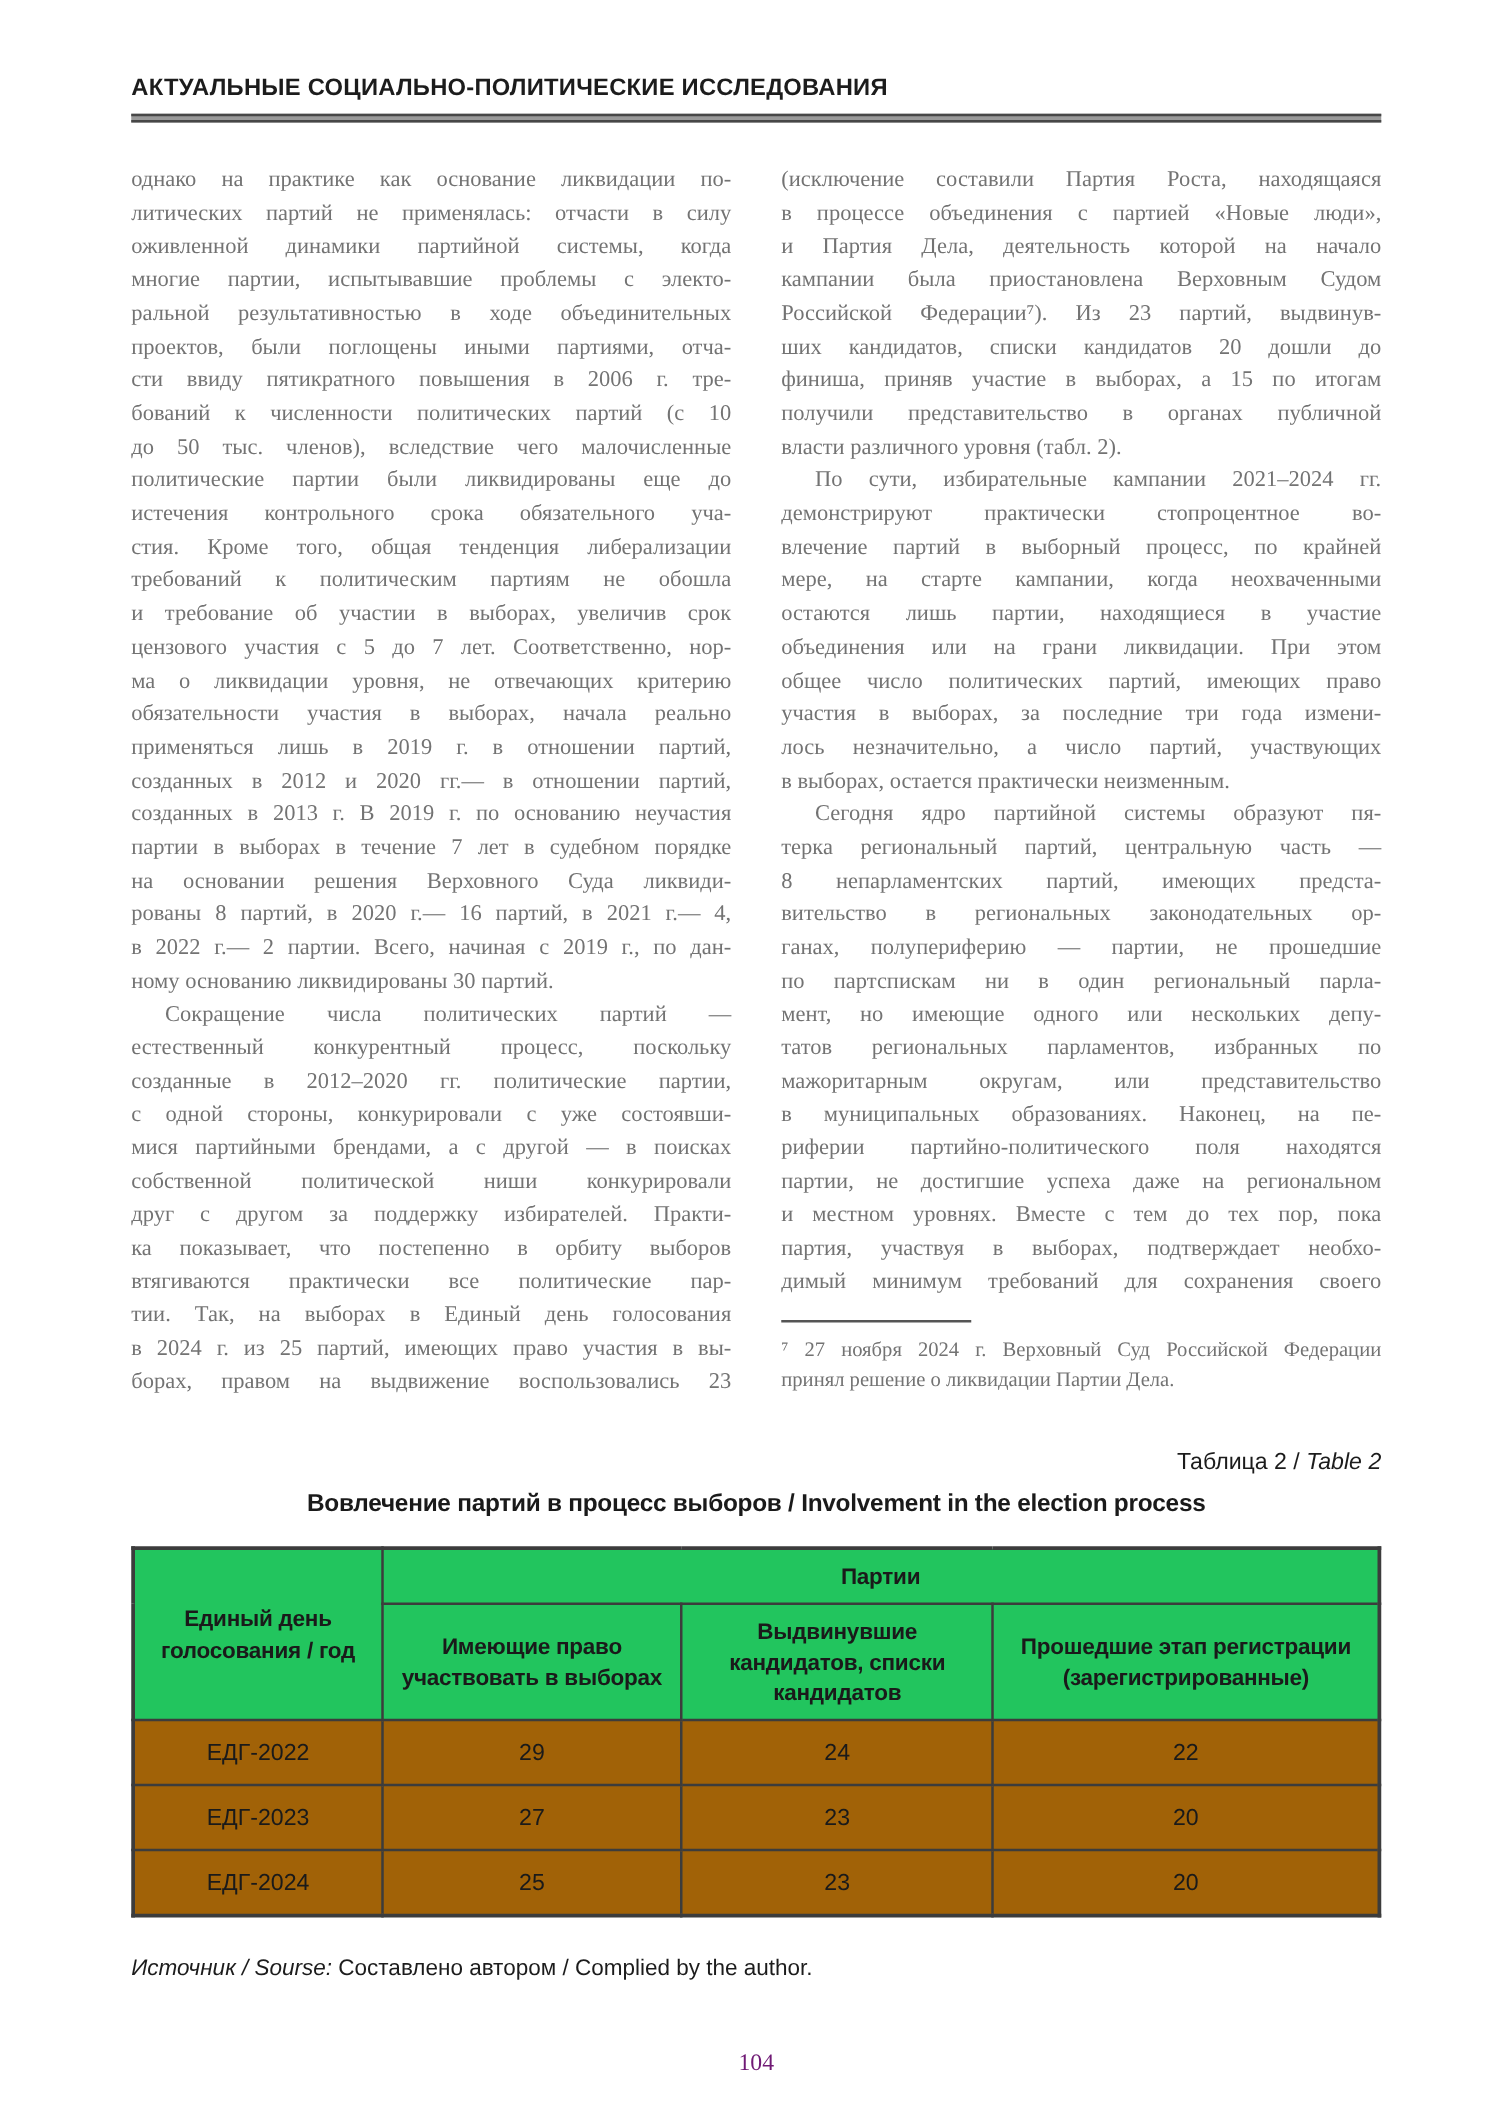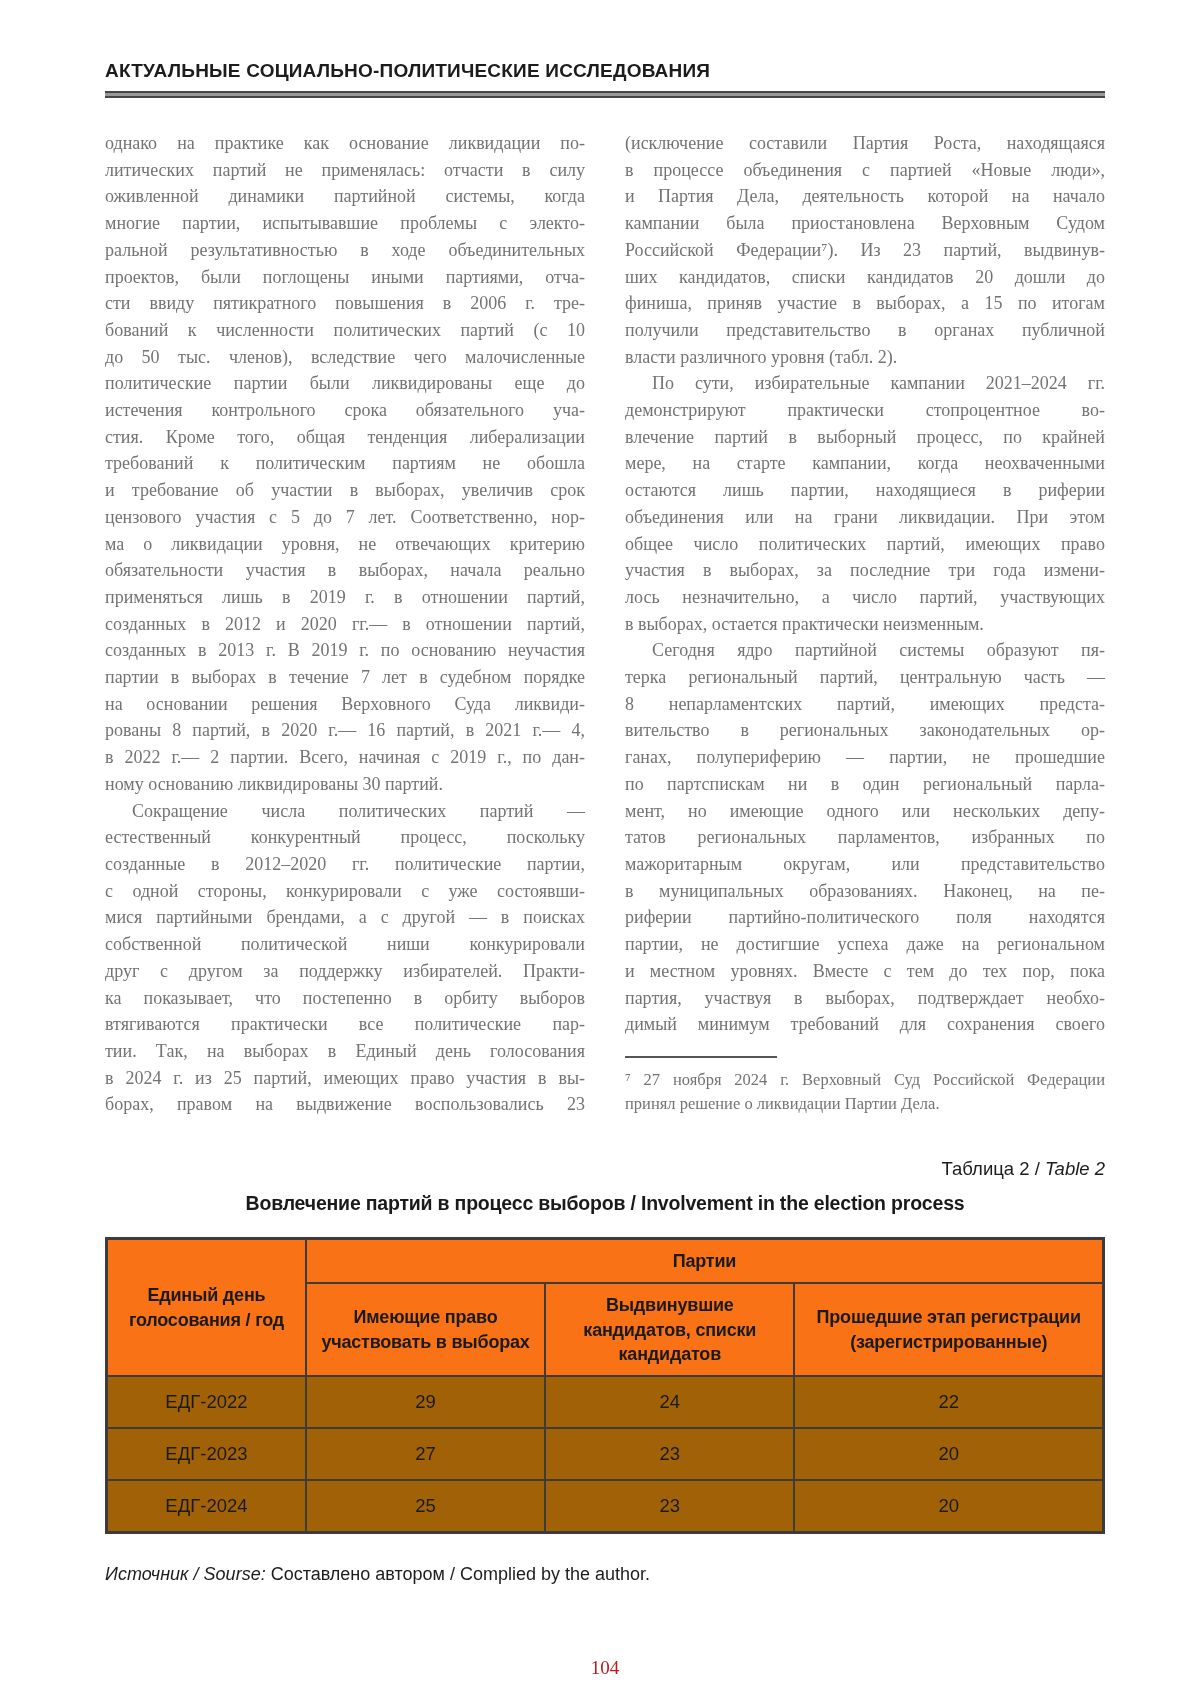--- a/index.html
+++ b/index.html
@@ -82,44 +82,44 @@
     font-family: "Liberation Sans", sans-serif;
     color: #1a1a1a;
     border: 3px solid #3c3c3c;
   }
   table.parties th, table.parties td {
     border: 2px solid #3c3c3c;
     text-align: center;
     vertical-align: middle;
   }
   table.parties thead th {
-    background: #f97316;
+    background: #22c55e;
     font-weight: bold;
     font-size: 18px;
     line-height: 1.35;
     letter-spacing: -0.2px;
     padding: 9px 10px;
   }
   table.parties tbody td, table.parties tbody th {
     font-weight: normal;
     font-size: 18.5px;
     height: 48px;
     background: #a16207;
   }
   .source {
     margin-top: 30px;
     font-family: "Liberation Sans", sans-serif;
     font-size: 18px;
     color: #1c1c1c;
   }
   .page-number {
-    margin-top: 72px;
+    margin-top: 55px;
     text-align: center;
     font-size: 19px;
-    color: #b91c1c;
+    color: #701a75;
   }
 </style>
 </head>
 <body>
 
 <div class="page">
 
   <div class="running-head">АКТУАЛЬНЫЕ СОЦИАЛЬНО-ПОЛИТИЧЕСКИЕ ИССЛЕДОВАНИЯ</div>
   <div class="head-rule"></div>
 
@@ -178,21 +178,21 @@
           <div class="line">ших кандидатов, списки кандидатов 20 дошли до</div>
           <div class="line">финиша, приняв участие в выборах, а 15 по итогам</div>
           <div class="line">получили представительство в органах публичной</div>
           <div class="line end">власти различного уровня (табл. 2).</div>
         </div>
         <div class="para indent">
           <div class="line">По сути, избирательные кампании 2021–2024 гг.</div>
           <div class="line">демонстрируют практически стопроцентное во-</div>
           <div class="line">влечение партий в выборный процесс, по крайней</div>
           <div class="line">мере, на старте кампании, когда неохваченными</div>
-          <div class="line">остаются лишь партии, находящиеся в риферии</div>
+          <div class="line">остаются лишь партии, находящиеся в участие</div>
           <div class="line">объединения или на грани ликвидации. При этом</div>
           <div class="line">общее число политических партий, имеющих право</div>
           <div class="line">участия в выборах, за последние три года измени-</div>
           <div class="line">лось незначительно, а число партий, участвующих</div>
           <div class="line end">в выборах, остается практически неизменным.</div>
         </div>
         <div class="para indent">
           <div class="line">Сегодня ядро партийной системы образуют пя-</div>
           <div class="line">терка региональный партий, центральную часть —</div>
           <div class="line">8 непарламентских партий, имеющих предста-</div>

